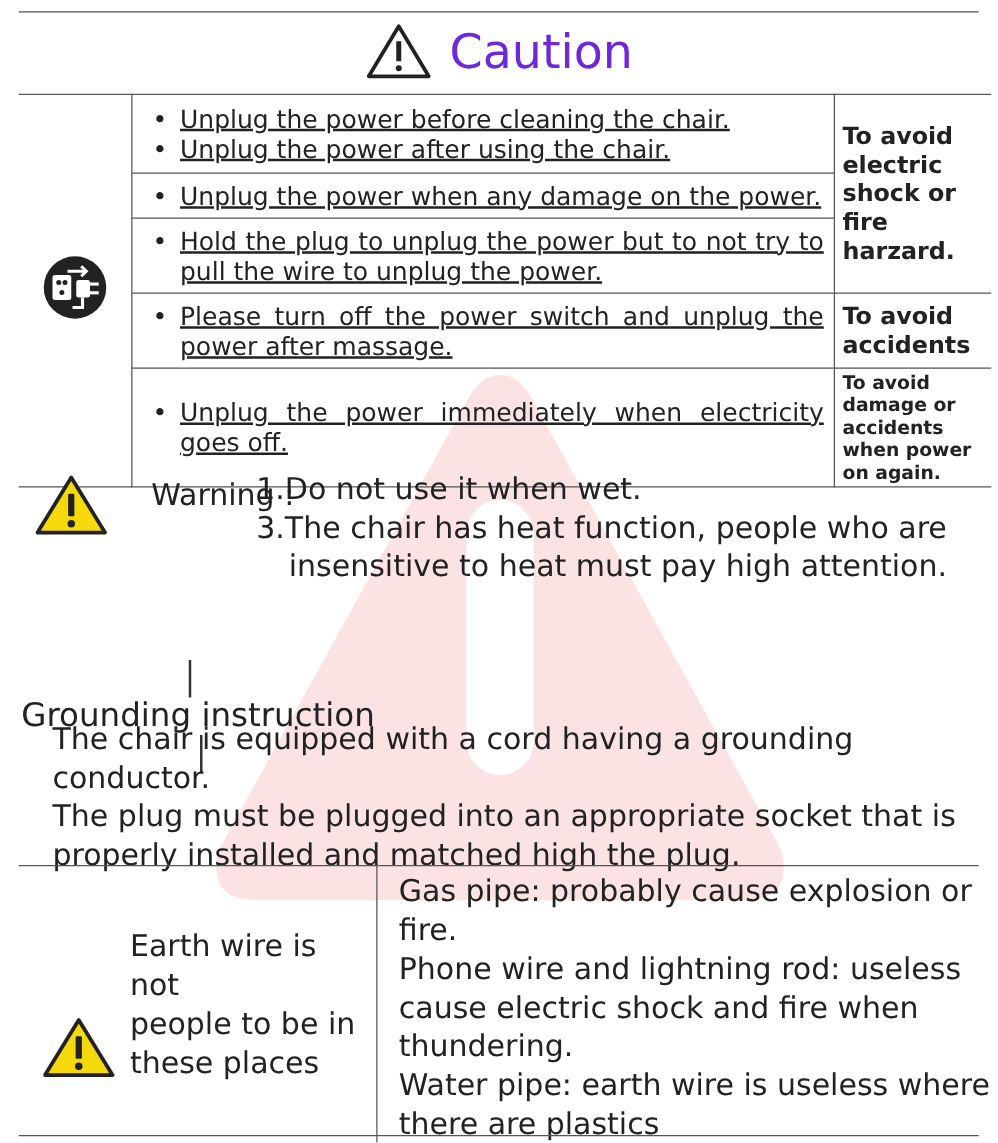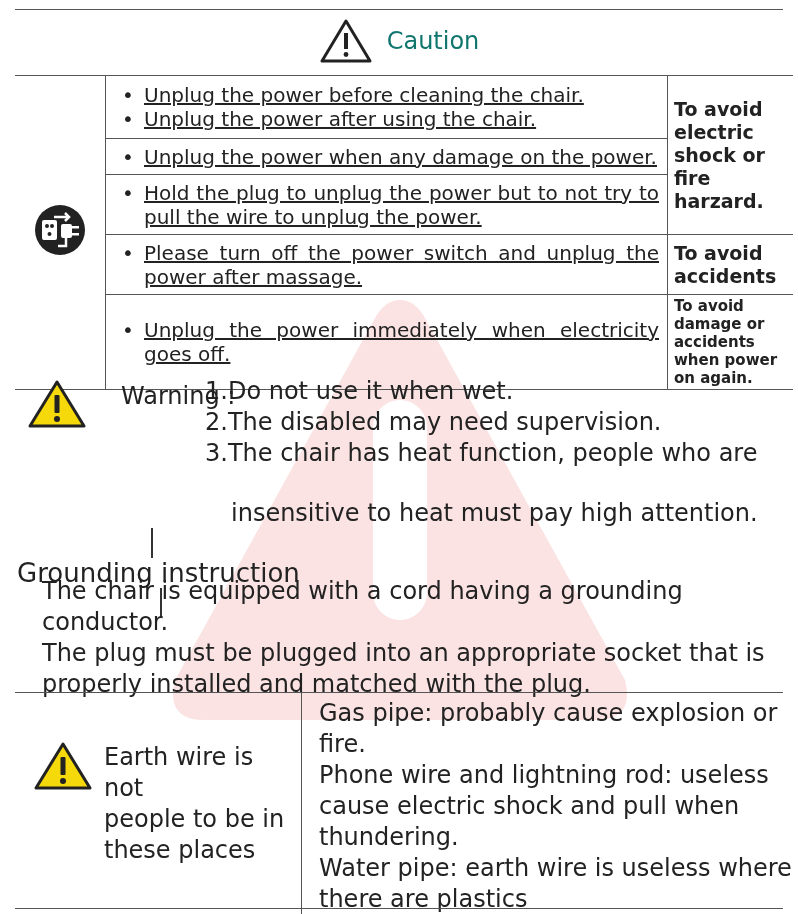--- a/index.html
+++ b/index.html
@@ -1,42 +1,42 @@
 <!DOCTYPE html>
 <html><head>
 <meta charset="utf-8">
 <style>
   html, body { margin:0; padding:0; background:#fff; }
   body { width:798px; height:914px; position:relative; overflow:hidden; font-family:"DejaVu Sans", sans-serif; color:#222; }
   .bgmark { position:absolute; left:165px; top:290px; width:470px; height:440px; z-index:0; }
   .layer { position:absolute; left:0; top:0; width:798px; height:914px; z-index:1; }
   .hline { position:absolute; left:15px; right:15px; height:0; border-top:1.5px solid #555; }
   .caution-head { position:absolute; top:18px; left:0; width:798px; display:flex; justify-content:center; align-items:center; gap:14px; }
-  .caution-head .title { font-size:24px; color:#0f766e; }
+  .caution-head .title { font-size:38px; color:#6d28d9; }
   table.ct { position:absolute; left:15px; top:75px; width:778px; border-collapse:collapse; }
   table.ct td { border:1px solid #555; vertical-align:middle; font-size:20px; line-height:24px; color:#222; }
   table.ct td.iconcell { width:88px; border-left:none; text-align:center; }
   table.ct td.txt { padding:3px 8px 3px 10px; }
   table.ct td.rs { width:113px; padding:2px 6px; border-right:none; font-size:19px; line-height:23px;font-weight:bold; }
   table.ct td.rs.small { font-size:15px; line-height:18px; }
   .b { display:flex; }
   .b .dot { width:22px; flex:none; text-align:left; padding-left:6px; }
   .b .t { flex:1; text-align:justify;text-decoration:underline; }
   .warn { position:absolute; top:380px; left:28px; }
   .warn-label { position:absolute; top:382px; left:93px; font-size:24px;margin-left:28px; }
   .warn-items { position:absolute; top:376px; left:205px; font-size:24px; line-height:31px; }
-  .warn-items div.cont { padding-left:26px;margin-top:29px; }
+  .warn-items div.cont { padding-left:26px; }
   .ground-title { position:absolute; top:528px; left:17px; font-size:26px; display:flex; align-items:center;flex-direction:column; }
   .ground-title .bar { display:inline-block; width:2px; height:30px; background:#333; margin:0 12px; }
   .ground-text { position:absolute; top:576px; left:42px; width:740px; font-size:24px; line-height:31px; }
   table.et { position:absolute; left:15px; top:692px; width:778px; border-collapse:collapse; }
   table.et td { vertical-align:middle; }
   table.et td.left { width:284px; border-right:1.5px solid #555; height:216px; }
   table.et td.right { padding:6px 0 0 17px; font-size:24px; line-height:31px; }
-  .eleft { display:flex; align-items:flex-start; }
+  .eleft { display:flex; align-items:flex-end; }
   .eleft .ic { width:75px; text-align:center; margin-left:10px;}
   .eleft .lbl { font-size:24px; line-height:31px; margin-left:3px; }
 </style>
 </head>
 <body>
 
 <svg class="bgmark" viewBox="0 0 470 440">
   <path d="M235 10 Q250 10 260 28 L460 390 Q470 430 430 430 L40 430 Q0 430 10 390 L210 28 Q220 10 235 10 Z" fill="#fbe3e3"></path>
   <rect x="208" y="110" width="54" height="220" rx="27" fill="#ffffff"></rect>
   <circle cx="235" cy="385" r="28" fill="#fbe3e3"></circle>
@@ -122,34 +122,33 @@
     </table>
 
   <svg class="warn" width="58" height="48" viewBox="0 0 58 48">
     <path d="M29 2 L56 46 L2 46 Z" fill="#f5d90a" stroke="#222" stroke-width="3" stroke-linejoin="round"></path>
     <rect x="26.5" y="15" width="5" height="18" rx="1" fill="#222"></rect>
     <circle cx="29" cy="39" r="3" fill="#222"></circle>
   </svg>
   <div class="warn-label">Warning :</div>
   <div class="warn-items">
     <div>1.Do not use it when wet.</div>
-    <div>2.The disabled may need supervision.</div>
     <div>3.The chair has heat function, people who are</div>
     <div class="cont">insensitive to heat must pay high attention.</div>
   </div>
 
   <div class="ground-title">
     <span class="bar" style="margin-left:0;"></span>
     <span>Grounding instruction</span>
     <span class="bar" style="margin-left:18px;"></span>
   </div>
   <div class="ground-text">
     <div>The chair is equipped with a cord having a grounding conductor.</div>
     <div>The plug must be plugged into an appropriate socket that is</div>
-    <div>properly installed and matched with the plug.</div>
+    <div>properly installed and matched high the plug.</div>
   </div>
 
   <div class="hline" style="top:692px;"></div>
   <table class="et">
     <tbody>
         <tr>
       <td class="left">
         <div class="eleft">
           <div class="ic">
             <svg width="58" height="48" viewBox="0 0 58 48">
@@ -161,21 +160,21 @@
           <div class="lbl">
             <div>Earth wire is not</div>
             <div>people to be in</div>
             <div>these places</div>
           </div>
         </div>
       </td>
       <td class="right">
         <div>Gas pipe: probably cause explosion or fire.</div>
         <div>Phone wire and lightning rod: useless</div>
-        <div>cause electric shock and pull when</div>
+        <div>cause electric shock and fire when</div>
         <div>thundering.</div>
         <div>Water pipe: earth wire is useless where</div>
         <div>there are plastics</div>
       </td>
     </tr>
   </tbody>
     </table>
   <div class="hline" style="top:908px;"></div>
 </div>
 

